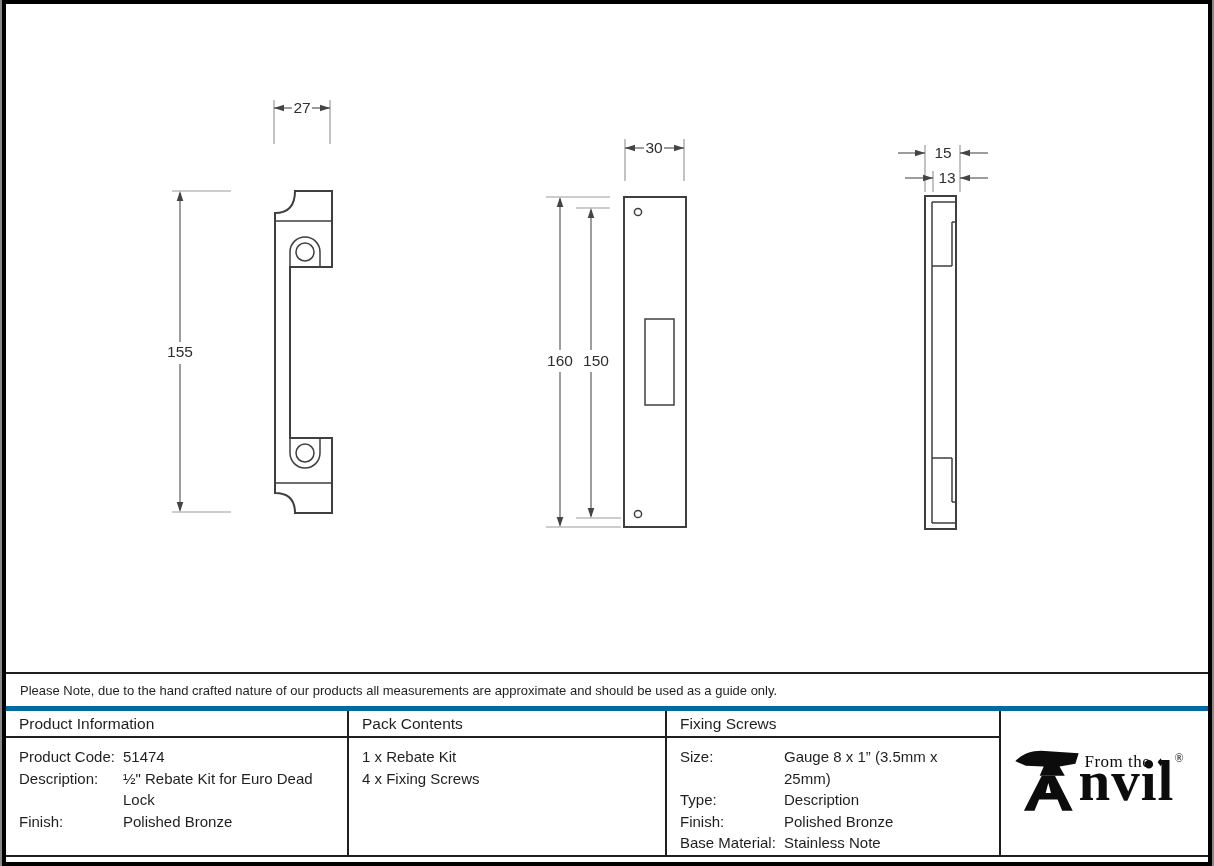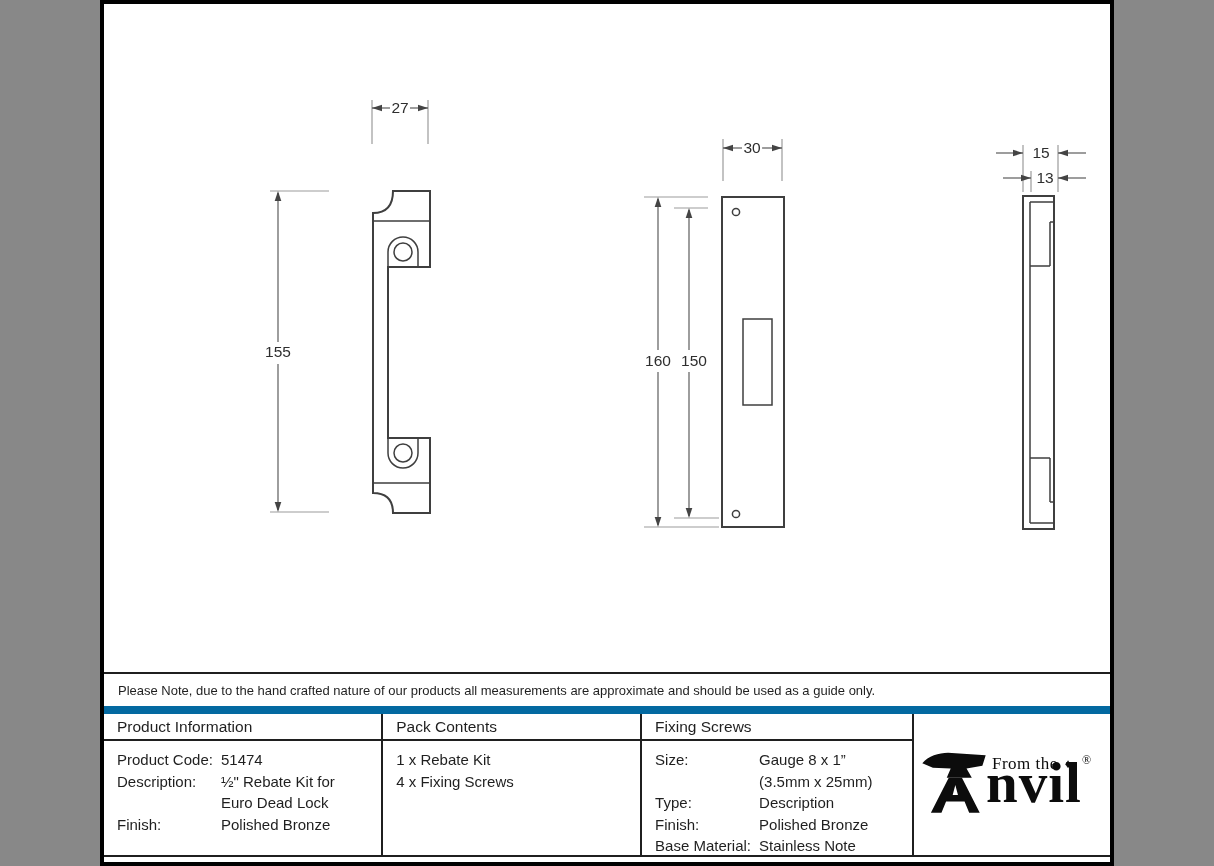--- a/index.html
+++ b/index.html
@@ -1,38 +1,38 @@
 <!DOCTYPE html>
 <html><head>
 <meta charset="utf-8">
 <style>
   html,body{margin:0;padding:0;background:#888;}
   *{box-sizing:border-box;}
   .frame{
-    position:relative;width:1014px;height:866px;background:#fff;
+    position:relative;width:1210px;height:866px;background:#fff;
     border:4px solid #000;margin:0 auto;overflow:hidden;
     font-family:"Liberation Sans","DejaVu Sans",sans-serif;color:#1f1f1f;
   }
   .drawings{position:absolute;left:0;top:0;}
   .shape{fill:none;stroke:#3f3f3f;stroke-width:2;}
   .inner{fill:none;stroke:#3f3f3f;stroke-width:1.5;}
   .ext{stroke:#9b9b9b;stroke-width:1.2;}
   .dim{stroke:#4d4d4d;stroke-width:1.1;}
   .arr{fill:#444;stroke:none;}
   .dimtext{font-family:"Liberation Sans","DejaVu Sans",sans-serif;font-size:15.5px;fill:#2e2e2e;text-anchor:middle;}
   .gapbox{fill:#ffffff;stroke:none;}
 
   .note{
     position:absolute;left:0;right:0;top:668px;height:34px;
     border-top:2px solid #1f1f1f;display:flex;align-items:center;
     padding-left:14px;font-size:13px;
   }
   .info-table{
     position:absolute;left:0;right:0;top:702px;height:151px;
-    border-top:8px solid #0369a1;border-bottom:2px solid #1f1f1f;
+    border-top:5px solid #0369a1;border-bottom:2px solid #1f1f1f;
     display:flex;font-size:15px;
   }
   .tcol{border-right:2px solid #1f1f1f;height:100%;}
   .tcol:last-child{border-right:none;}
   .col-product{width:343px;}
   .col-pack{width:318px;}
   .col-screws{width:334px;}
   .col-logo{flex:1;display:flex;align-items:center;justify-content:center;}
   .thead{
     height:27px;border-bottom:2px solid #1f1f1f;display:flex;align-items:center;

